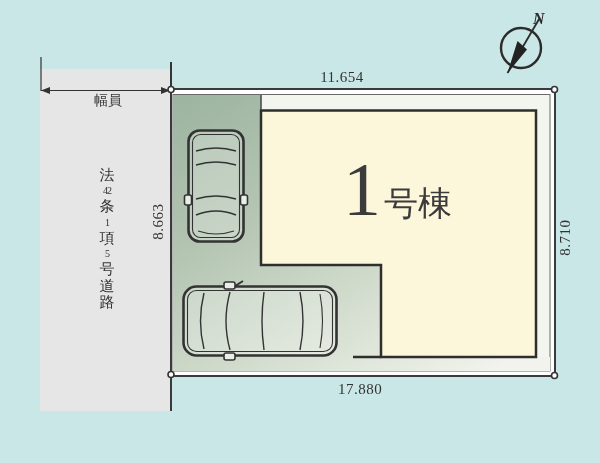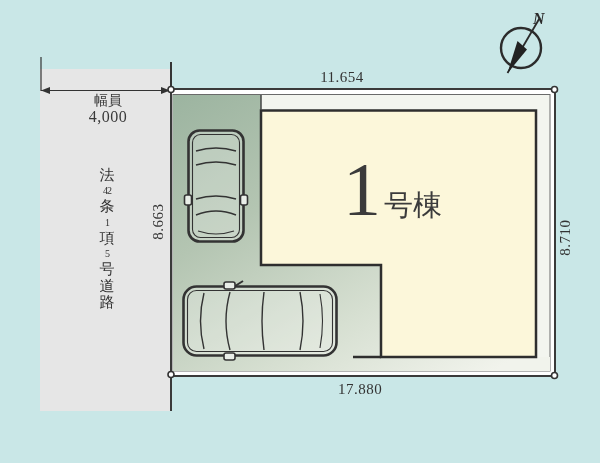--- a/index.html
+++ b/index.html
@@ -19,21 +19,21 @@
   .road-width{z-index:3;text-align:center;line-height:1.05;}
   .road-width .lbl{font-size:14px;}
   .road-width .val{font-size:16px;letter-spacing:.5px;}
   .road-name{
     z-index:3;display:flex;flex-direction:column;align-items:center;
     font-size:15px;line-height:16.4px;text-align:center;color:#333;
   }
   .road-name .tcy{font-size:10px;letter-spacing:-1px;line-height:15px;}
   .bldg-label{z-index:3;white-space:nowrap;color:#3b3b3b;}
   .bldg-label .num{font-size:76px;line-height:62px;vertical-align:baseline;}
-  .bldg-label .suffix{font-size:29px;vertical-align:baseline;margin-left:3px;font-family:Liberation Mono, monospace;}
+  .bldg-label .suffix{font-size:34px;vertical-align:baseline;margin-left:3px;font-family:Liberation Mono, monospace;}
   .north-label{
     z-index:3;font-size:16px;font-style:italic;font-weight:bold;color:#2c2c2c;
   }
 </style>
 </head>
 <body>
 
 <svg class="abs" style="left:0;top:0;z-index:1;" width="600" height="463" viewBox="0 0 600 463">
   <defs>
     <linearGradient id="parkGrad" x1="0" y1="0" x2="0.85" y2="1">
@@ -108,21 +108,20 @@
 <div class="abs dim-text" style="left:282px;top:70px;width:120px;">11.654</div>
 
 <div class="abs dim-text" style="left:300px;top:382px;width:120px;">17.880</div>
 
 <div class="abs dim-text rot" style="left:118px;top:214px;width:80px;">8.663</div>
 
 <div class="abs dim-text rot" style="left:525px;top:230px;width:80px;">8.710</div>
 
 <div class="abs road-width" style="left:58px;top:94px;width:100px;">
   <div class="lbl">幅員</div>
-  <div class="val">4,000</div>
 </div>
 
 <div class="abs road-name" style="left:93px;top:167px;width:28px;">
   <span>法</span>
   <span class="tcy">42</span>
   <span>条</span>
   <span class="tcy">1</span>
   <span>項</span>
   <span class="tcy">5</span>
   <span>号</span>

